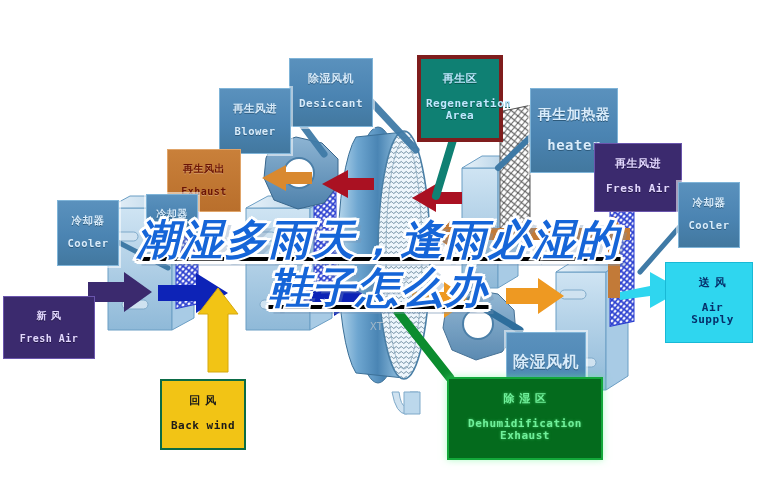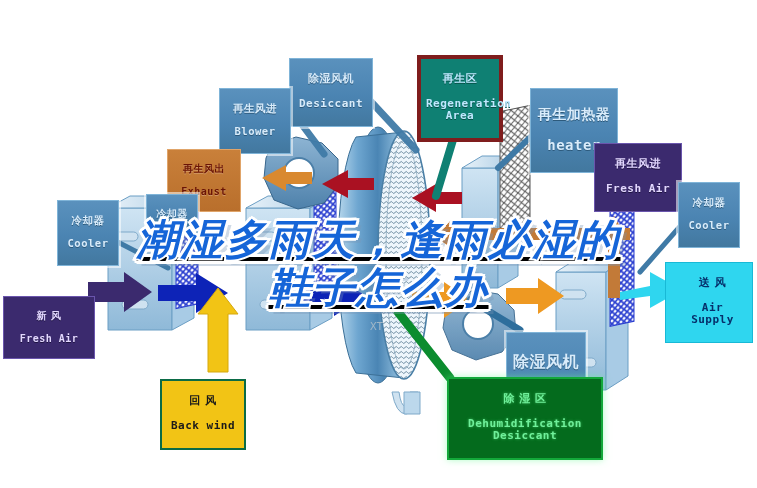--- a/index.html
+++ b/index.html
@@ -291,21 +291,21 @@
     <span class="en">Back wind</span>
   </div>
 
   <div class="label lb-steel" style="left:506px;top:332px;width:80px;font-size:16px;">
     <span class="cn">除湿风机</span>
     <span class="en">Blower</span>
   </div>
 
   <div class="label lb-green" style="left:447px;top:377px;width:156px;font-size:11px;">
     <span class="cn">除   湿   区</span>
-    <span class="en">Dehumidification Desiccant</span>
+    <span class="en">Dehumidification Exhaust</span>
   </div>
 
   <div class="label lb-cyan" style="left:665px;top:262px;width:88px;font-size:11px;padding-left:12px;">
     <span class="cn">送    风</span>
     <span class="en">Air Supply</span>
   </div>
 
   <div id="title">
     <div>潮湿多雨天，逢雨必湿的</div>
     <div>鞋子怎么办</div>

